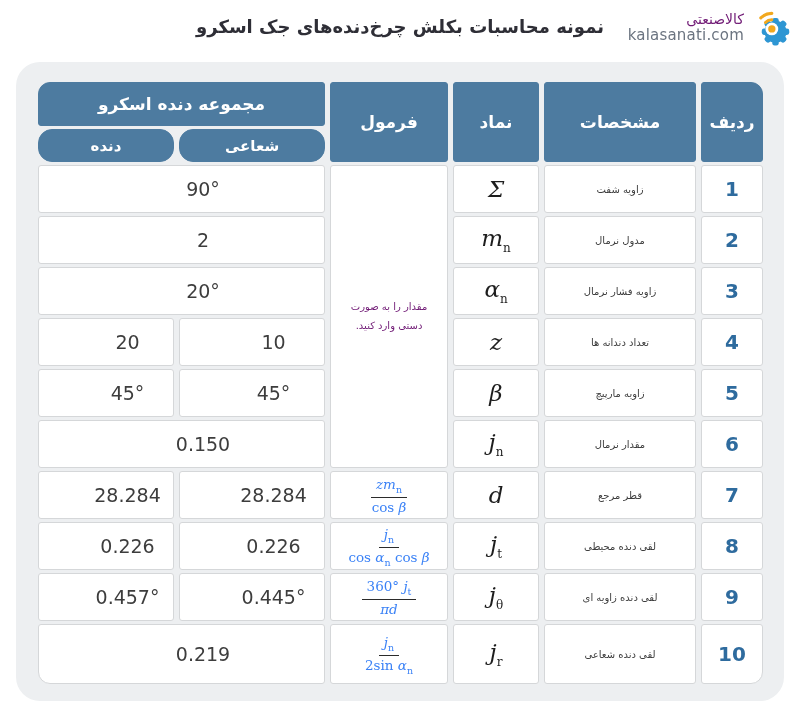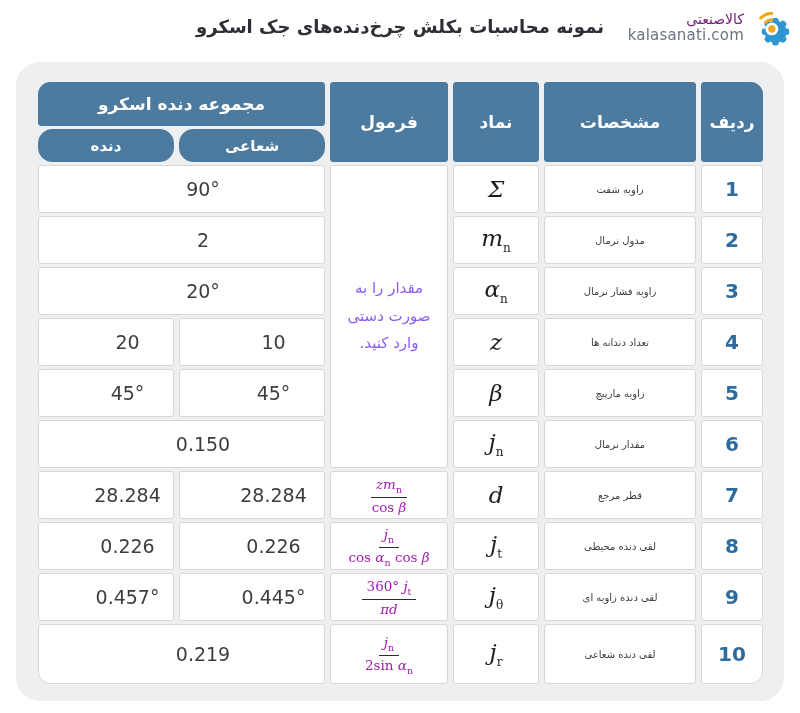--- a/index.html
+++ b/index.html
@@ -39,24 +39,24 @@
   tbody tr.tall{height:60px;}
   .corner-tr{border-radius:3px 12px 3px 3px;}
   .corner-tl{border-radius:12px 3px 3px 3px;}
   .corner-br{border-radius:3px 3px 12px 3px;}
   .corner-bl{border-radius:3px 3px 3px 12px;}
   td.c-num{font-size:20px;font-weight:700;color:var(--row-num);}
   td.c-label{font-size:10px;}
   td.c-val{font-size:19px;direction:ltr;padding-left:43px;}
   td.c-sym{direction:ltr;font-family:"DejaVu Serif",serif;font-size:23px;color:#1d1d1d;}
   td.c-sym sub{font-size:12px;font-family:"DejaVu Serif",serif;}
-  td.manual{font-size:15px;line-height:1.85;padding:0 14px;color:#8b5cf6;}
+  td.manual{font-size:10px;line-height:1.85;padding:0 14px;color:#701a75;}
   .it{font-style:italic;}
   .frac{display:inline-flex;flex-direction:column;align-items:center;direction:ltr;
-    font-family:"DejaVu Serif",serif;font-size:13.5px;color:#a21caf;line-height:1.25;}
+    font-family:"DejaVu Serif",serif;font-size:13.5px;color:#3b82f6;line-height:1.25;}
   .frac sub{font-size:9.5px;}
   .fr-num{padding:0 5px 1px;border-bottom:1px solid #2b2b2b;}
   .fr-den{padding:1px 5px 0;}
 </style>
 </head>
 <body>
 
 <div class="topbar">
   <div class="page-title">نمونه محاسبات بکلش چرخ‌دنده‌های جک اسکرو</div>
   <div class="logo">

